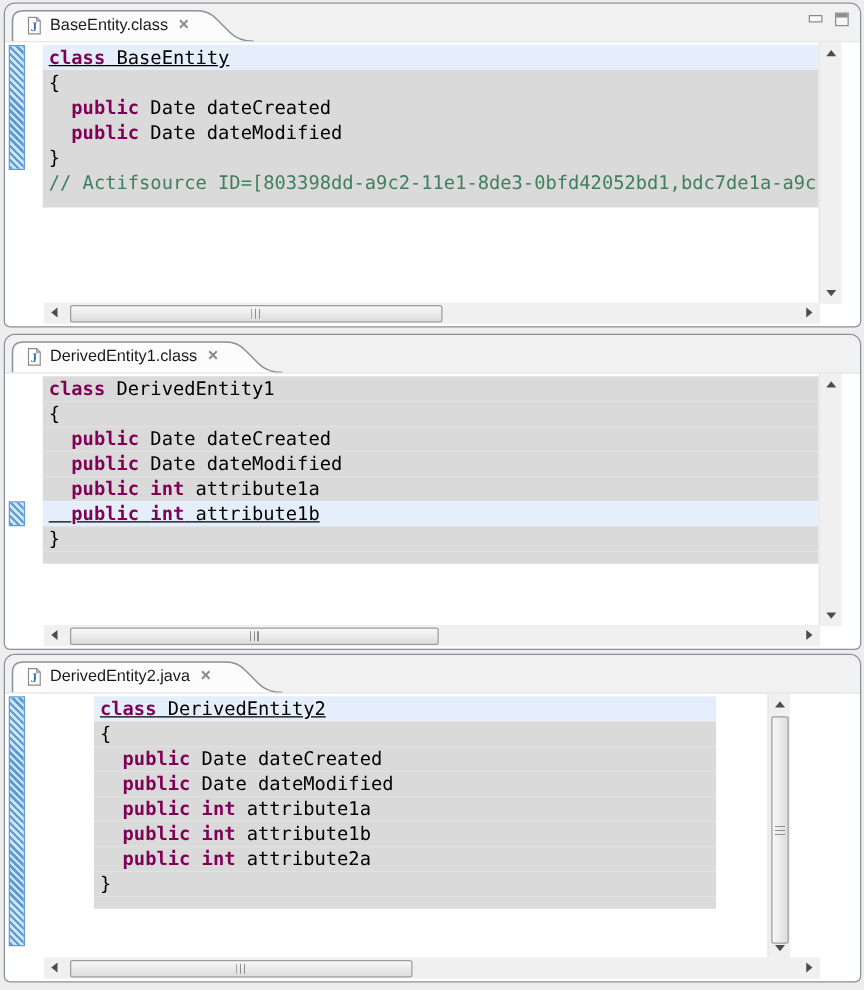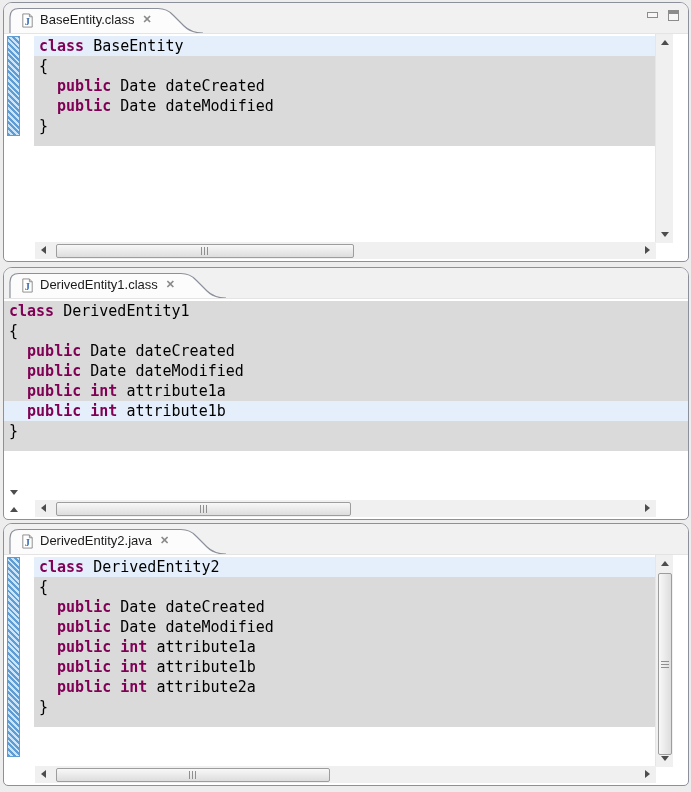--- a/index.html
+++ b/index.html
@@ -45,21 +45,21 @@
       repeating-linear-gradient(45deg, var(--marker-blue) 0 2px, var(--marker-light) 2px 4px);
     border:1px solid var(--marker-blue);
     box-sizing:border-box;
   }
   .code{
     flex:1 1 auto;background:#FFFFFF;overflow:hidden;position:relative;
     font-family:"DejaVu Sans Mono","Liberation Mono",monospace;
     font-size:15px;line-height:20px;padding-top:2px;cursor:text;
   }
   .code-line{height:20px;white-space:pre;padding-left:5px;background:var(--gray-bg);}
-  .code-line.hl{background:var(--hl-bg);}
+  .code-line.hl{background:var(--hl-bg);text-decoration:underline;}
   .gray-tail{height:10px;background:var(--gray-bg);}
   .kw{color:var(--kw);font-weight:bold;}
   .cm{color:var(--cm);}
   .pl{color:#000000;}
   .vscroll{
     width:17px;flex:0 0 auto;background:#F0F0F0;position:relative;
     border-left:1px solid #E6E6E6;
   }
   .rightpad{width:15px;flex:0 0 auto;background:#FFFFFF;}
   .hscroll{
@@ -120,20 +120,21 @@
     <div class="pane-body" style="height: 209px;">
       <div class="ruler">
         <div class="diff-marker" style="top: 2px; height: 100px;"></div>
       </div>
       <div class="code">
         <div class="code-line hl"><span class="kw">class</span><span class="pl"> BaseEntity</span></div>
         <div class="code-line"><span class="pl">{</span></div>
         <div class="code-line"><span class="pl">  </span><span class="kw">public</span><span class="pl"> Date dateCreated</span></div>
         <div class="code-line"><span class="pl">  </span><span class="kw">public</span><span class="pl"> Date dateModified</span></div>
         <div class="code-line"><span class="pl">}</span></div>
+        <div class="code-line"><span class="cm">// Actifsource ID=[803398dd-a9c2-11e1-8de3-0bfd42052bd1,bdc7de1a-a9c</span></div>
         <div class="gray-tail"></div>
       </div>
       <div class="vscroll">
         <span class="arrow up"></span>
         <span class="arrow down"></span>
       </div>
       <div class="rightpad"></div>
     </div>
     <div class="hscroll">
       <span class="arrow left"></span>
@@ -151,21 +152,21 @@
         <svg class="file-icon" viewBox="0 0 16 16">
           <path d="M3 1 H10 L13 4 V15 H3 Z" fill="#FFFFFF" stroke="#8A8A8A" stroke-width="1"></path>
           <path d="M10 1 L10 4 H13" fill="none" stroke="#8A8A8A" stroke-width="1"></path>
           <text class="fi-letter" x="5" y="12.5" font-size="11" font-weight="bold" fill="#3B6EB5" font-family="Liberation Serif, serif">J</text>
         </svg>
         <span class="tab-label">DerivedEntity1.class</span>
         <span class="tab-close">✕</span>
       </div>
 
     </div>
-    <div class="pane-body" style="height: 202px; flex-direction: column;">
+    <div class="pane-body" style="height: 202px;">
       <div class="ruler">
         <div class="diff-marker" style="top: 102px; height: 20px;"></div>
       </div>
       <div class="code">
         <div class="code-line"><span class="kw">class</span><span class="pl"> DerivedEntity1</span></div>
         <div class="code-line"><span class="pl">{</span></div>
         <div class="code-line"><span class="pl">  </span><span class="kw">public</span><span class="pl"> Date dateCreated</span></div>
         <div class="code-line"><span class="pl">  </span><span class="kw">public</span><span class="pl"> Date dateModified</span></div>
         <div class="code-line"><span class="pl">  </span><span class="kw">public</span><span class="pl"> </span><span class="kw">int</span><span class="pl"> attribute1a</span></div>
         <div class="code-line hl"><span class="pl">  </span><span class="kw">public</span><span class="pl"> </span><span class="kw">int</span><span class="pl"> attribute1b</span></div>
@@ -194,21 +195,21 @@
         <svg class="file-icon" viewBox="0 0 16 16">
           <path d="M3 1 H10 L13 4 V15 H3 Z" fill="#FFFFFF" stroke="#8A8A8A" stroke-width="1"></path>
           <path d="M10 1 L10 4 H13" fill="none" stroke="#8A8A8A" stroke-width="1"></path>
           <text class="fi-letter" x="5" y="12.5" font-size="11" font-weight="bold" fill="#3B6EB5" font-family="Liberation Serif, serif">J</text>
         </svg>
         <span class="tab-label">DerivedEntity2.java</span>
         <span class="tab-close">✕</span>
       </div>
 
     </div>
-    <div class="pane-body" style="height: 212px;">
+    <div class="pane-body" style="height: 212px; gap: 41px;">
       <div class="ruler">
         <div class="diff-marker" style="top: 2px; height: 200px;"></div>
       </div>
       <div class="code">
         <div class="code-line hl"><span class="kw">class</span><span class="pl"> DerivedEntity2</span></div>
         <div class="code-line"><span class="pl">{</span></div>
         <div class="code-line"><span class="pl">  </span><span class="kw">public</span><span class="pl"> Date dateCreated</span></div>
         <div class="code-line"><span class="pl">  </span><span class="kw">public</span><span class="pl"> Date dateModified</span></div>
         <div class="code-line"><span class="pl">  </span><span class="kw">public</span><span class="pl"> </span><span class="kw">int</span><span class="pl"> attribute1a</span></div>
         <div class="code-line"><span class="pl">  </span><span class="kw">public</span><span class="pl"> </span><span class="kw">int</span><span class="pl"> attribute1b</span></div>

